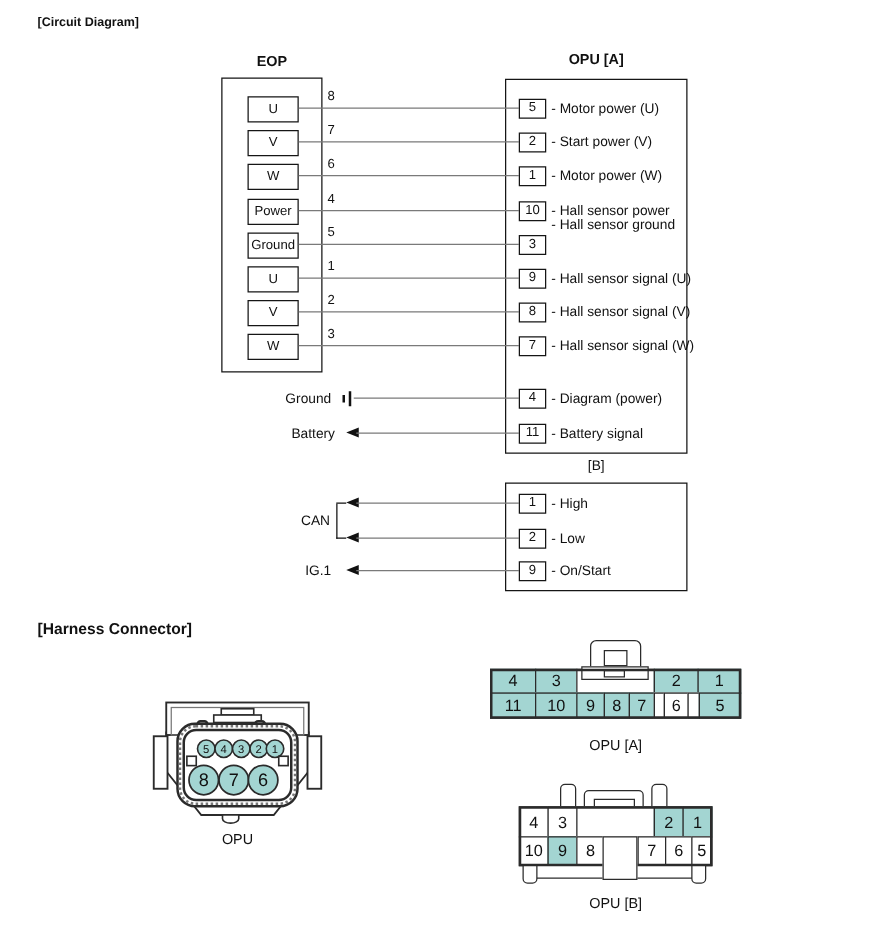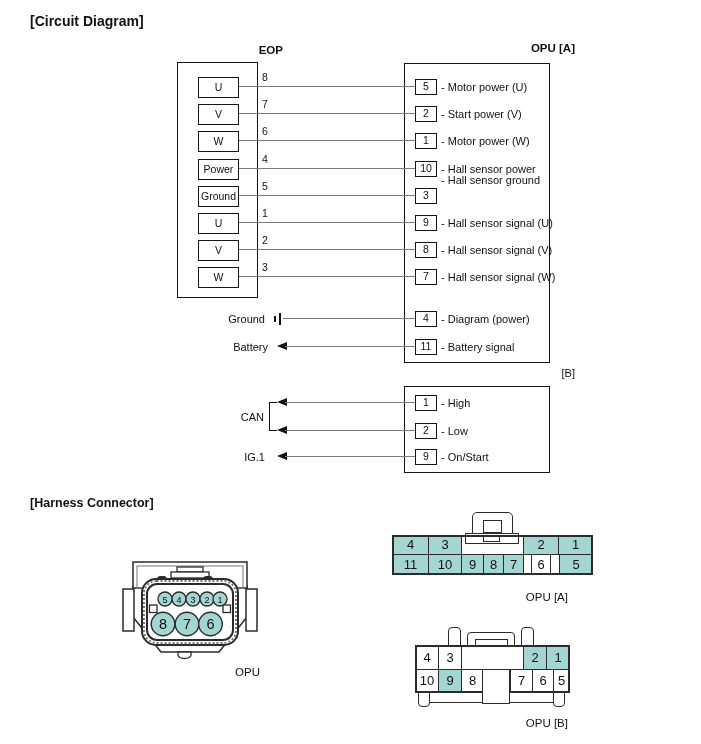--- a/index.html
+++ b/index.html
@@ -1,21 +1,21 @@
 <!DOCTYPE html>
 <html><head>
 <meta charset="utf-8">
 <style>
   * { box-sizing: border-box; margin: 0; padding: 0; }
   body { background: #fff; }
   .canvas { position: relative; width: 701px; height: 744px; background: #fff;
             font-family: "Liberation Sans", sans-serif; color: #111; overflow: hidden; }
   .t   { position: absolute; white-space: nowrap; }
   .bold { font-weight: bold; }
-  .ctr { text-align: right; margin-left: 25px; }
+  .ctr { text-align: center; }
   .rgt { text-align: right; }
   .box { position: absolute; border: 1.4px solid #151515; background: #fff; }
   .wire { position: absolute; height: 1.4px; background: #7a7a7a; }
   .eopcell { position: absolute; left: 198px; width: 41px; height: 21px; border: 1.3px solid #151515;
              background: #fff; font-size: 10.5px; line-height: 18px; text-align: center; }
   .wnum { position: absolute; left: 262px; font-size: 10.5px; }
   .pin  { position: absolute; left: 415px; width: 22px; height: 16px; border: 1.3px solid #151515;
           background: #fff; font-size: 10.5px; line-height: 13px; text-align: center; }
   .plabel { position: absolute; left: 441px; font-size: 11px; line-height: 16px; white-space: nowrap; }
   .exlabel { position: absolute; font-size: 11px; line-height: 14px; }
@@ -27,21 +27,21 @@
   .cell.teal { background: #a3d5d2; }
   .outline { position: absolute; border: 2px solid #2b2b2b; background: transparent; }
   .housing { position: absolute; border: 1.5px solid #2b2b2b; background: #fff; }
   svg text { fill: #111; font-family: "Liberation Sans", sans-serif; }
 </style>
 </head>
 <body>
 
 <div class="canvas">
 
-  <div class="t bold" style="left:30px;top:13px;font-size:14px">[Circuit Diagram]</div>
+  <div class="t bold" style="left:30px;top:13px;font-size:10px">[Circuit Diagram]</div>
   <div class="t bold" style="left:30px;top:496px;font-size:12.5px">[Harness Connector]</div>
 
   <div class="t bold ctr" style="left:177px;top:44px;width:81px;font-size:11.5px">EOP</div>
   <div class="t bold ctr" style="left:404px;top:42px;width:146px;font-size:11.5px">OPU [A]</div>
   <div class="t ctr" style="left:404px;top:367px;width:146px;font-size:11px">[B]</div>
 
   <div class="box" style="left:177px;top:62px;width:81px;height:236px"></div>
   <div class="box" style="left:404px;top:63px;width:146px;height:300px"></div>
   <div class="box" style="left:404px;top:386px;width:146px;height:87px"></div>
 

